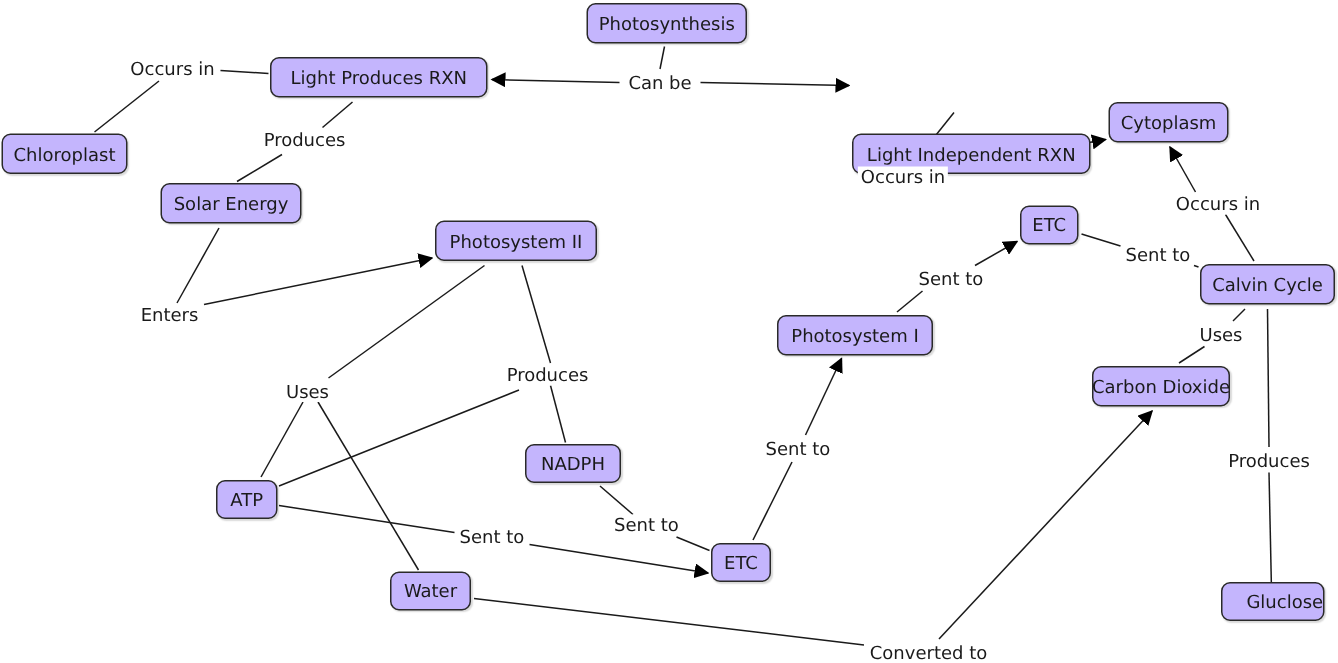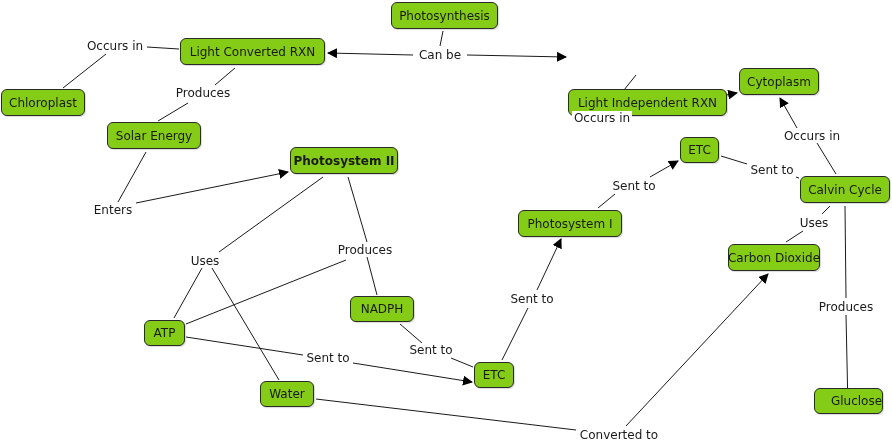--- a/index.html
+++ b/index.html
@@ -1,20 +1,20 @@
 <!DOCTYPE html>
 <html><head>
   <meta charset="utf-8">
   <style>
     html, body { margin: 0; padding: 0; background: #ffffff; }
     body { width: 892px; height: 442px; position: relative; overflow: hidden;
            font-family: "DejaVu Sans", sans-serif; font-size: 12px; color: #1a1a1a; }
     #canvas { position: absolute; left: 0; top: 0; width: 892px; height: 442px; }
     svg#links { position: absolute; left: 0; top: 0; width: 892px; height: 442px; }
-    .node { position: absolute; box-sizing: border-box; background: #84cc16;
+    .node { position: absolute; box-sizing: border-box; background: #c4b5fd;
             border: 1px solid #2a2a2a; border-radius: 6px; display: flex;
             align-items: center; justify-content: center; white-space: nowrap;
             font-size: 12px; color: #1a1a1a; cursor: pointer;
             box-shadow: 1px 1px 1px rgba(0,0,0,0.15); }
     .label { position: absolute; background: #ffffff; white-space: nowrap;
              font-size: 12px; color: #1a1a1a; line-height: 14px; padding: 0 2px;
              transform: translate(-50%, -50%); }
   </style>
 </head>
 <body>
@@ -94,26 +94,26 @@
 
       <line x1="846" y1="315" x2="848" y2="409"></line>
 
       <line x1="316" y1="399" x2="576" y2="430"></line>
 
       <line x1="626" y1="426" x2="768" y2="274" marker-end="url(#arrow)"></line>
     </g>
   </svg>
 
   <div class="node" style="left:391px;top:2px;width:107px;height:27px;">Photosynthesis</div>
-  <div class="node" style="left:180px;top:38px;width:145px;height:27px;">Light Converted RXN</div>
+  <div class="node" style="left:180px;top:38px;width:145px;height:27px;">Light Produces RXN</div>
   <div class="node" style="left:568px;top:45px;width:159px;height:27px;margin-top:44px;">Light Independent RXN</div>
   <div class="node" style="left:739px;top:68px;width:80px;height:27px;">Cytoplasm</div>
   <div class="node" style="left:1px;top:89px;width:84px;height:27px;">Chloroplast</div>
   <div class="node" style="left:107px;top:122px;width:94px;height:27px;">Solar Energy</div>
-  <div class="node" style="left:290px;top:147px;width:108px;height:27px;font-weight:bold;">Photosystem II</div>
+  <div class="node" style="left:290px;top:147px;width:108px;height:27px;">Photosystem II</div>
   <div class="node" style="left:680px;top:137px;width:39px;height:26px;">ETC</div>
   <div class="node" style="left:518px;top:210px;width:104px;height:27px;">Photosystem I</div>
   <div class="node" style="left:800px;top:176px;width:90px;height:27px;">Calvin Cycle</div>
   <div class="node" style="left:728px;top:244px;width:92px;height:27px;">Carbon Dioxide</div>
   <div class="node" style="left:350px;top:296px;width:64px;height:26px;">NADPH</div>
   <div class="node" style="left:144px;top:320px;width:41px;height:26px;">ATP</div>
   <div class="node" style="left:474px;top:362px;width:40px;height:26px;">ETC</div>
   <div class="node" style="left:260px;top:381px;width:54px;height:26px;">Water</div>
   <div class="node" style="left:814px;top:388px;width:69px;height:26px;padding-left:16px;">Gluclose</div>
 

